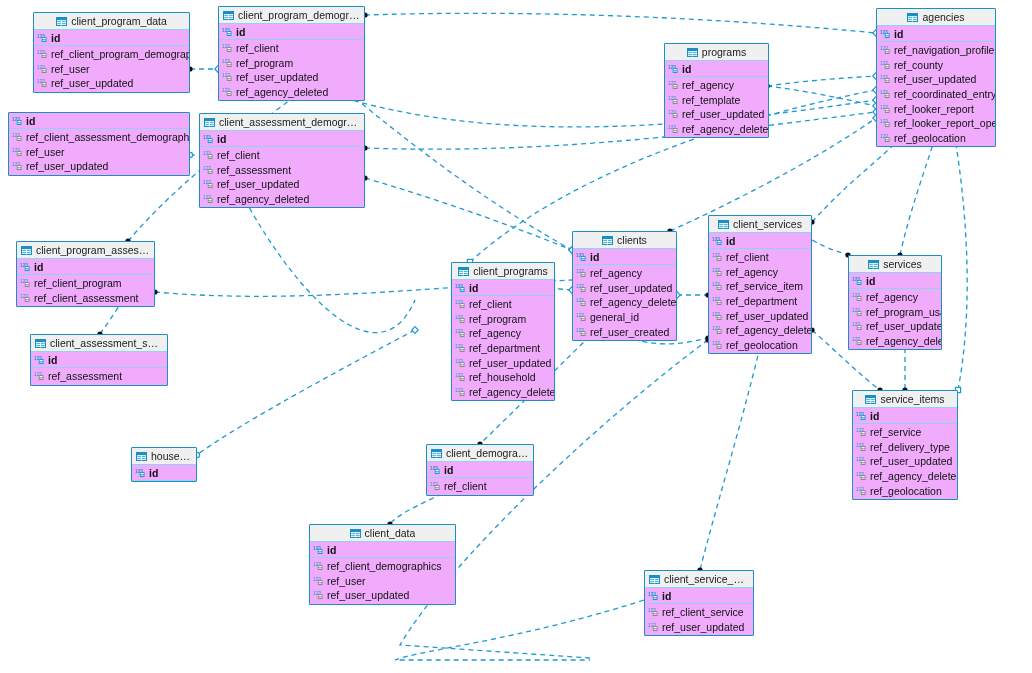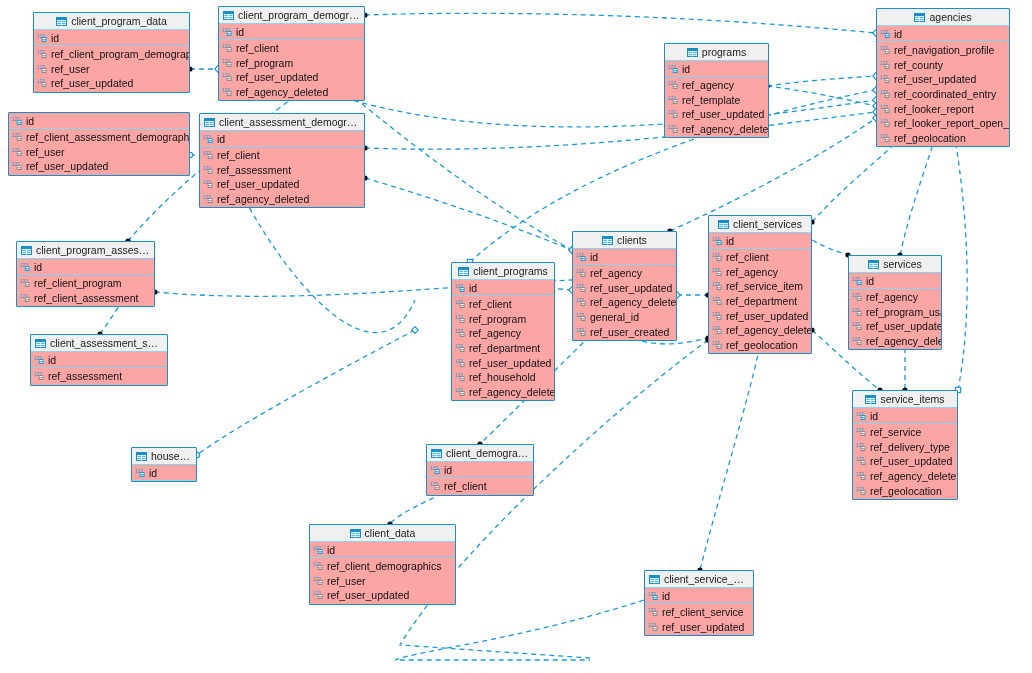--- a/index.html
+++ b/index.html
@@ -23,21 +23,21 @@
     left: 0;
     top: 0;
     width: 1032px;
     height: 673px;
     pointer-events: none;
   }
   .entity {
     position: absolute;
     box-sizing: border-box;
     border: 1.6px solid #1b8fc4;
-    background: #fca5a5;
+    background: #f0abfc;
     border-radius: 1px;
     overflow: hidden;
     z-index: 5;
   }
   .ent-header {
     box-sizing: border-box;
     height: 17px;
     background: #f0f0f0;
     border-bottom: 1px solid #8fd3ee;
     display: flex;
@@ -60,21 +60,21 @@
   }
   .ent-pk {
     box-sizing: border-box;
     height: 16px;
     display: flex;
     align-items: center;
     gap: 3px;
     padding: 0 2px 0 3px;
     border-bottom: 1px solid #8fd3ee;
     font-size: 10.5px;
-    font-weight: normal;
+    font-weight: bold;
     color: #111;
     white-space: nowrap;
   }
   .ent-fields {
     padding: 1px 0 1px 0;
   }
   .field {
     box-sizing: border-box;
     height: 14.6px;
     display: flex;
@@ -363,21 +363,21 @@
             <svg class="num-icon" viewBox="0 0 12 10">
               <text x="0" y="5.1" font-size="5.2" font-family="&quot;Liberation Sans&quot;, sans-serif" fill="#1b9ad1">123</text>
               <rect x="5.2" y="4.0" width="5.2" height="5.4" fill="#8a8a8a"></rect>
               <rect x="6.1" y="5.1" width="3.4" height="1.0" fill="#ffffff"></rect>
               <rect x="6.1" y="6.9" width="3.4" height="1.0" fill="#ffffff"></rect>
             </svg>
             <span>ref_agency_deleted</span>
           </div>
         </div>
       </div>
-      <div class="entity" style="left: 876px; top: 8px; width: 134px;">
+      <div class="entity" style="left: 876px; top: 8px; width: 120px;">
         <div class="ent-header">
           <svg class="tbl-icon" viewBox="0 0 11 9">
             <rect x="0.5" y="0.5" width="10" height="8" fill="#ffffff" stroke="#1b8fc4"></rect>
             <rect x="0.5" y="0.5" width="10" height="2.6" fill="#1b8fc4"></rect>
             <rect x="1.3" y="3.9" width="8.4" height="1.25" fill="#4db9e0"></rect>
             <rect x="1.3" y="6" width="8.4" height="1.25" fill="#4db9e0"></rect>
             <rect x="4.9" y="3.3" width="0.9" height="5.2" fill="#ffffff"></rect>
           </svg>
           <span class="ent-title">agencies</span>
         </div>

